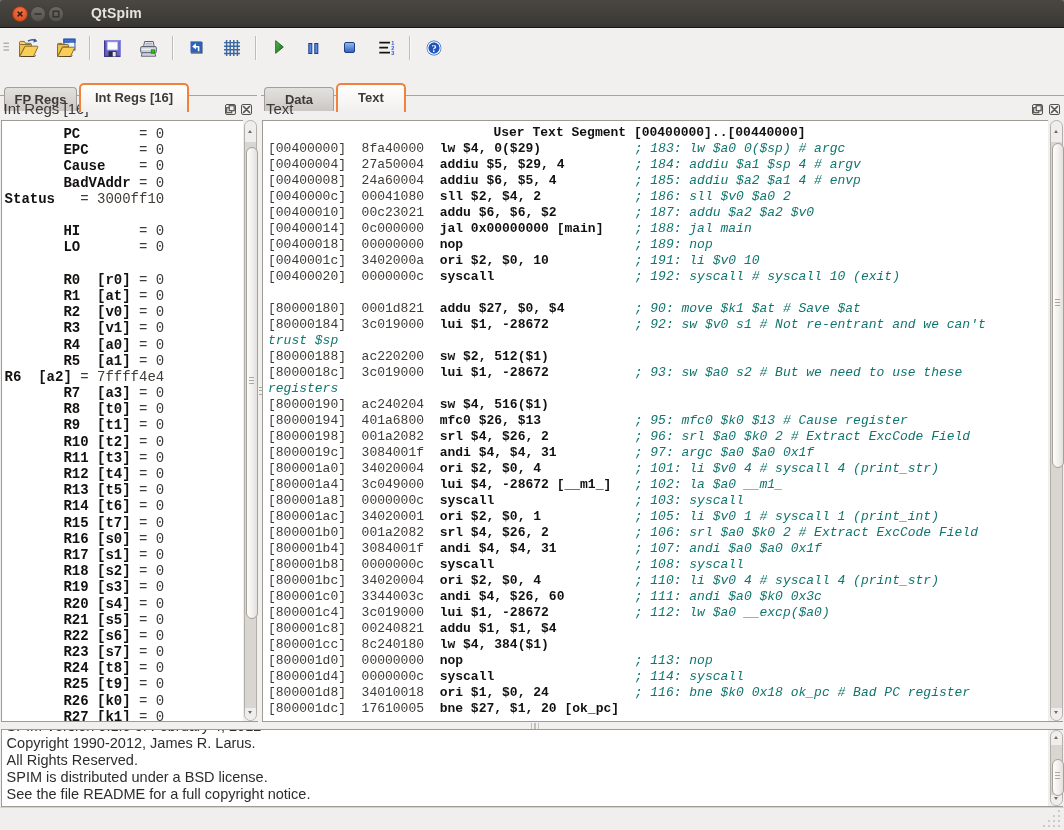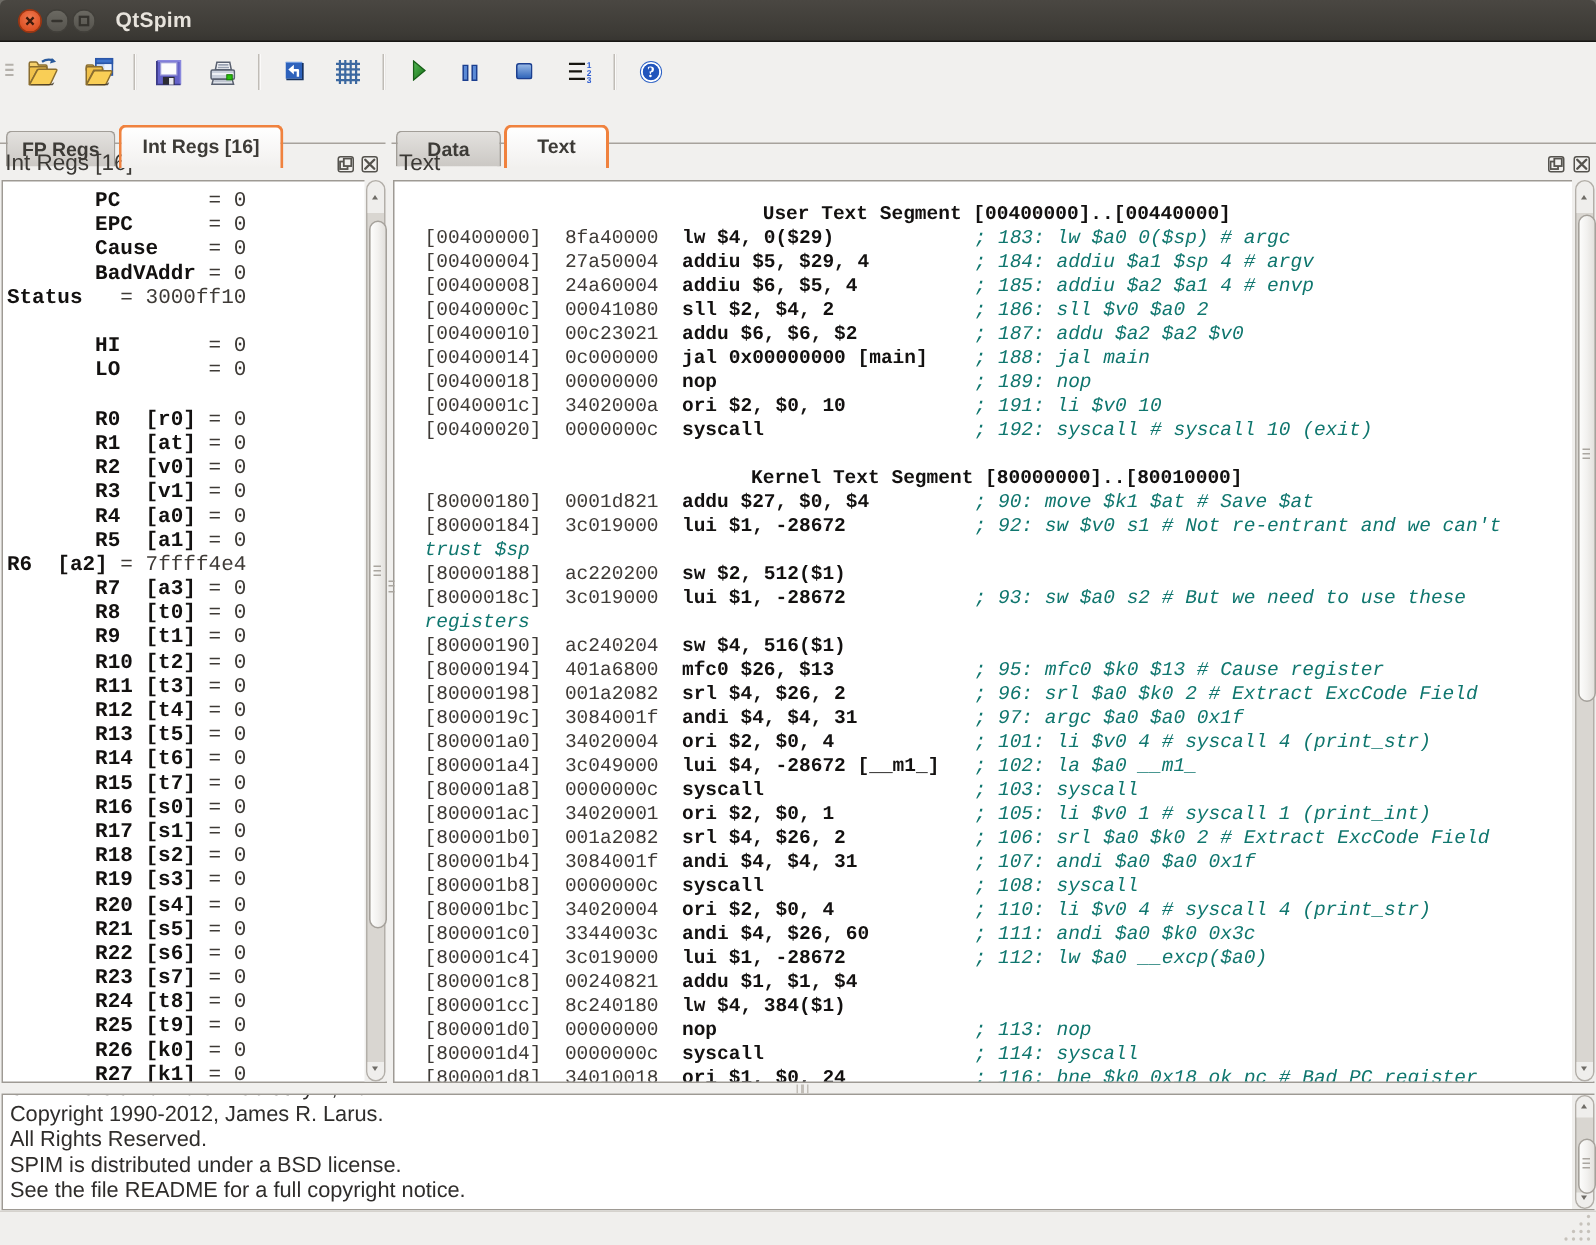--- a/index.html
+++ b/index.html
@@ -10,21 +10,21 @@
   background:linear-gradient(#4a4742,#3c3a35 80%,#363430);
   border-radius:4px 4px 0 0;}
 #tbback{left:0;top:0;width:1064px;height:14px;background:#6e6c66;}
 #titlebar:after{content:"";position:absolute;left:0;right:0;bottom:0;height:1px;background:#181714;}
 .wbtn{position:absolute;border-radius:50%;width:14px;height:14px;top:6px;}
 #btn-close{left:12px;background:radial-gradient(circle at 50% 35%,#f07b50,#e25a2e 55%,#cf4716);border:1px solid #9c3511;}
 #btn-min,#btn-max{background:linear-gradient(#6b6962,#55534d);border:1px solid #413f3a;}
 #btn-min{left:30px;}
 #btn-max{left:48px;}
 .wbtn svg{position:absolute;left:0;top:0;}
-#wtitle{position:absolute;left:77px;top:5px;color:#e7e3dc;font-size:14px;font-weight:bold;letter-spacing:0.2px;}
+#wtitle{position:absolute;left:91px;top:5px;color:#e7e3dc;font-size:14px;font-weight:bold;letter-spacing:0.2px;}
 
 #toolbar{left:0;top:28px;width:1064px;height:38px;background:#f1f0ee;}
 .tsep{position:absolute;top:8px;height:24px;width:1px;background:#c0bcb6;border-right:1px solid #fbfaf9;}
 .ticon{position:absolute;}
 
 .tabline{position:absolute;top:95px;height:1px;background:#a7a29c;}
 .tab{position:absolute;box-sizing:border-box;font-size:13px;font-weight:bold;color:#3d3b37;
      text-align:center;margin-top:16px;}
 .tab-inactive{top:71px;height:24px;background:linear-gradient(#e3e1de,#cbc8c4);
      border:1px solid #a29e98;border-bottom:none;border-radius:4px 4px 0 0;line-height:23px;}
@@ -35,21 +35,21 @@
 .dockbtn{position:absolute;top:104px;width:11px;height:11px;box-sizing:border-box;
   border:1px solid #55534e;border-radius:2px;}
 .dockbtn svg{display:block;}
 
 .panel{position:absolute;background:#ffffff;border:1px solid #9e9a94;box-sizing:border-box;overflow:hidden;}
 #leftpanel{left:1px;top:120px;width:257px;height:602px;}
 #rightpanel{left:262px;top:120px;width:801px;height:602px;}
 #msgpanel{left:1px;top:729px;width:1062px;height:78px;}
 pre{margin:0;font-family:"Liberation Mono",monospace;font-size:13px;color:#3e3a36;}
 #regtext{position:absolute;left:2.6px;top:5.1px;line-height:16.18px;font-size:14px;text-align:right;}
-#asmtext{position:absolute;left:20px;top:3.9px;line-height:16px;margin-top:10px;}
+#asmtext{position:absolute;left:5px;top:3.9px;line-height:16px;}
 .chdr{text-align:center;width:763px;}
 pre b{color:#131110;font-weight:bold;}
 pre i{color:#0f766e;}
 #msgtext{position:absolute;left:4.6px;top:-12.3px;font-size:14.5px;line-height:17.1px;color:#2f2d2b;}
 
 .sb{position:absolute;width:13px;box-sizing:border-box;background:#d9d6d1;
     border:1px solid #b3afa9;border-radius:7px;}
 .sbcap{position:absolute;left:0;width:11px;background:#efeeec;}
 .sbthumb{position:absolute;left:0.5px;width:10px;background:linear-gradient(90deg,#fdfdfc,#f2f1ef 50%,#e2e0dc);
     border:1px solid #a5a19b;border-radius:6px;}
@@ -261,21 +261,21 @@
     <pre id="asmtext"><div class="chdr"><b>User Text Segment [00400000]..[00440000]</b></div>[00400000]  8fa40000  <b>lw $4, 0($29)</b>            <i>; 183: lw $a0 0($sp) # argc</i>
 [00400004]  27a50004  <b>addiu $5, $29, 4</b>         <i>; 184: addiu $a1 $sp 4 # argv</i>
 [00400008]  24a60004  <b>addiu $6, $5, 4</b>          <i>; 185: addiu $a2 $a1 4 # envp</i>
 [0040000c]  00041080  <b>sll $2, $4, 2</b>            <i>; 186: sll $v0 $a0 2</i>
 [00400010]  00c23021  <b>addu $6, $6, $2</b>          <i>; 187: addu $a2 $a2 $v0</i>
 [00400014]  0c000000  <b>jal 0x00000000 [main]</b>    <i>; 188: jal main</i>
 [00400018]  00000000  <b>nop</b>                      <i>; 189: nop</i>
 [0040001c]  3402000a  <b>ori $2, $0, 10</b>           <i>; 191: li $v0 10</i>
 [00400020]  0000000c  <b>syscall</b>                  <i>; 192: syscall # syscall 10 (exit)</i>
 
-<div class="chdr"><b>Kernel Text Segment [80000000]..[80010000]</b></div>[80000180]  0001d821  <b>addu $27, $0, $4</b>         <i>; 90: move $k1 $at # Save $at</i>
+[80000180]  0001d821  <b>addu $27, $0, $4</b>         <i>; 90: move $k1 $at # Save $at</i>
 [80000184]  3c019000  <b>lui $1, -28672</b>           <i>; 92: sw $v0 s1 # Not re-entrant and we can't</i>
 <i>trust $sp</i>
 [80000188]  ac220200  <b>sw $2, 512($1)</b>
 [8000018c]  3c019000  <b>lui $1, -28672</b>           <i>; 93: sw $a0 s2 # But we need to use these</i>
 <i>registers</i>
 [80000190]  ac240204  <b>sw $4, 516($1)</b>
 [80000194]  401a6800  <b>mfc0 $26, $13</b>            <i>; 95: mfc0 $k0 $13 # Cause register</i>
 [80000198]  001a2082  <b>srl $4, $26, 2</b>           <i>; 96: srl $a0 $k0 2 # Extract ExcCode Field</i>
 [8000019c]  3084001f  <b>andi $4, $4, 31</b>          <i>; 97: argc $a0 $a0 0x1f</i>
 [800001a0]  34020004  <b>ori $2, $0, 4</b>            <i>; 101: li $v0 4 # syscall 4 (print_str)</i>

